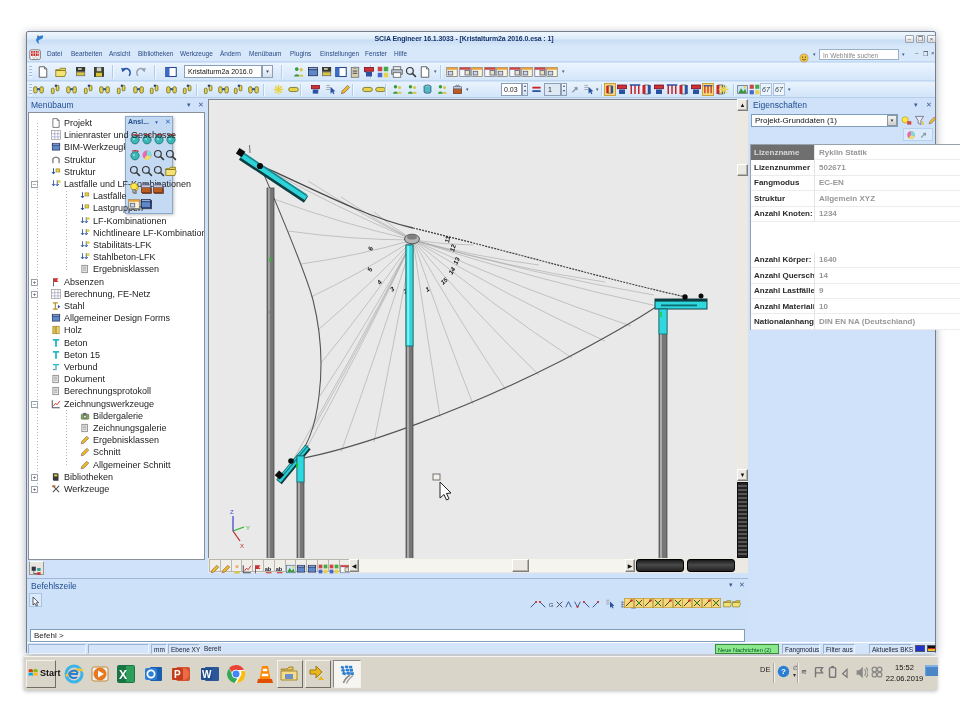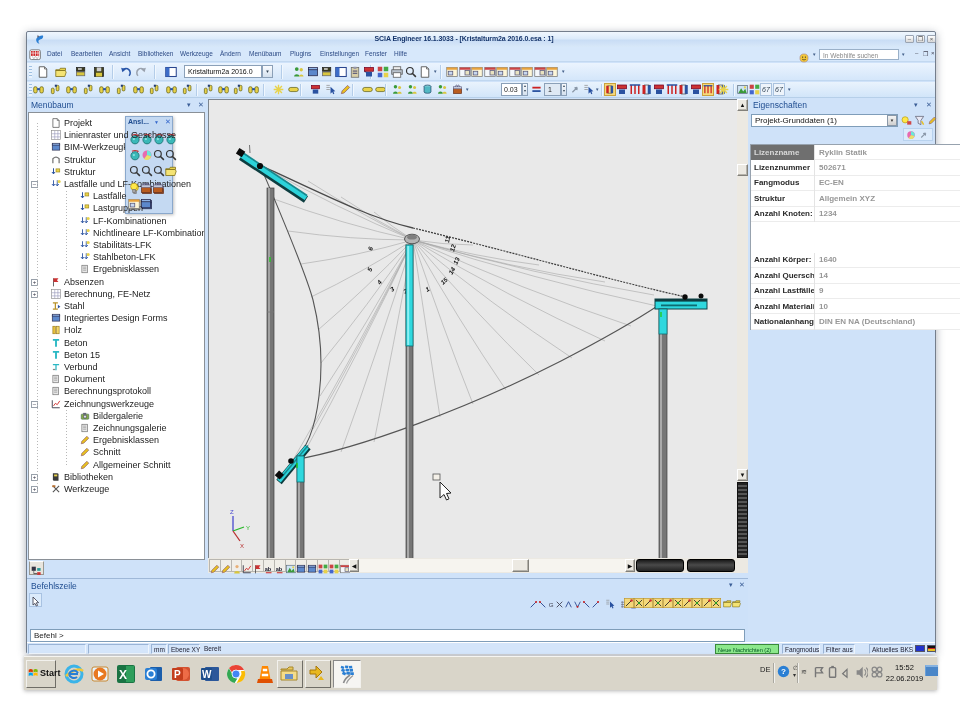--- a/index.html
+++ b/index.html
@@ -681,21 +681,21 @@
               <path d="M3 3 h8 M7 3 v10 M3 13 h8" stroke="#b8922a" stroke-width="2"></path>
               <path d="M11 6 l4 3 -4 3z" fill="#2a52a0"></path>
             </svg></span>
           <span style="position:absolute;left:35px;top:1px;">Stahl</span>
         </div>
         <div class="trow" style="top:199.19999999999996px">
           <span class="ti" style="left:22px"><svg viewBox="0 0 16 16">
               <rect x="2" y="4" width="12" height="9" fill="#5c88cc" stroke="#224"></rect>
               <rect x="2" y="2" width="12" height="3" fill="#8fb4e8" stroke="#224"></rect>
             </svg></span>
-          <span style="position:absolute;left:35px;top:1px;">Integriertes Design Forms</span>
+          <span style="position:absolute;left:35px;top:1px;">Allgemeiner Design Forms</span>
         </div>
         <div class="trow" style="top:211.39999999999995px">
           <span class="ti" style="left:22px"><svg viewBox="0 0 16 16">
               <rect x="3" y="2" width="4" height="12" fill="#e8c23c" stroke="#96761a"></rect>
               <rect x="9" y="2" width="4" height="12" fill="#f4d868" stroke="#96761a"></rect>
             </svg></span>
           <span style="position:absolute;left:35px;top:1px;">Holz</span>
         </div>
         <div class="trow" style="top:223.59999999999994px">
           <span class="ti" style="left:22px"><svg viewBox="0 0 16 16">

